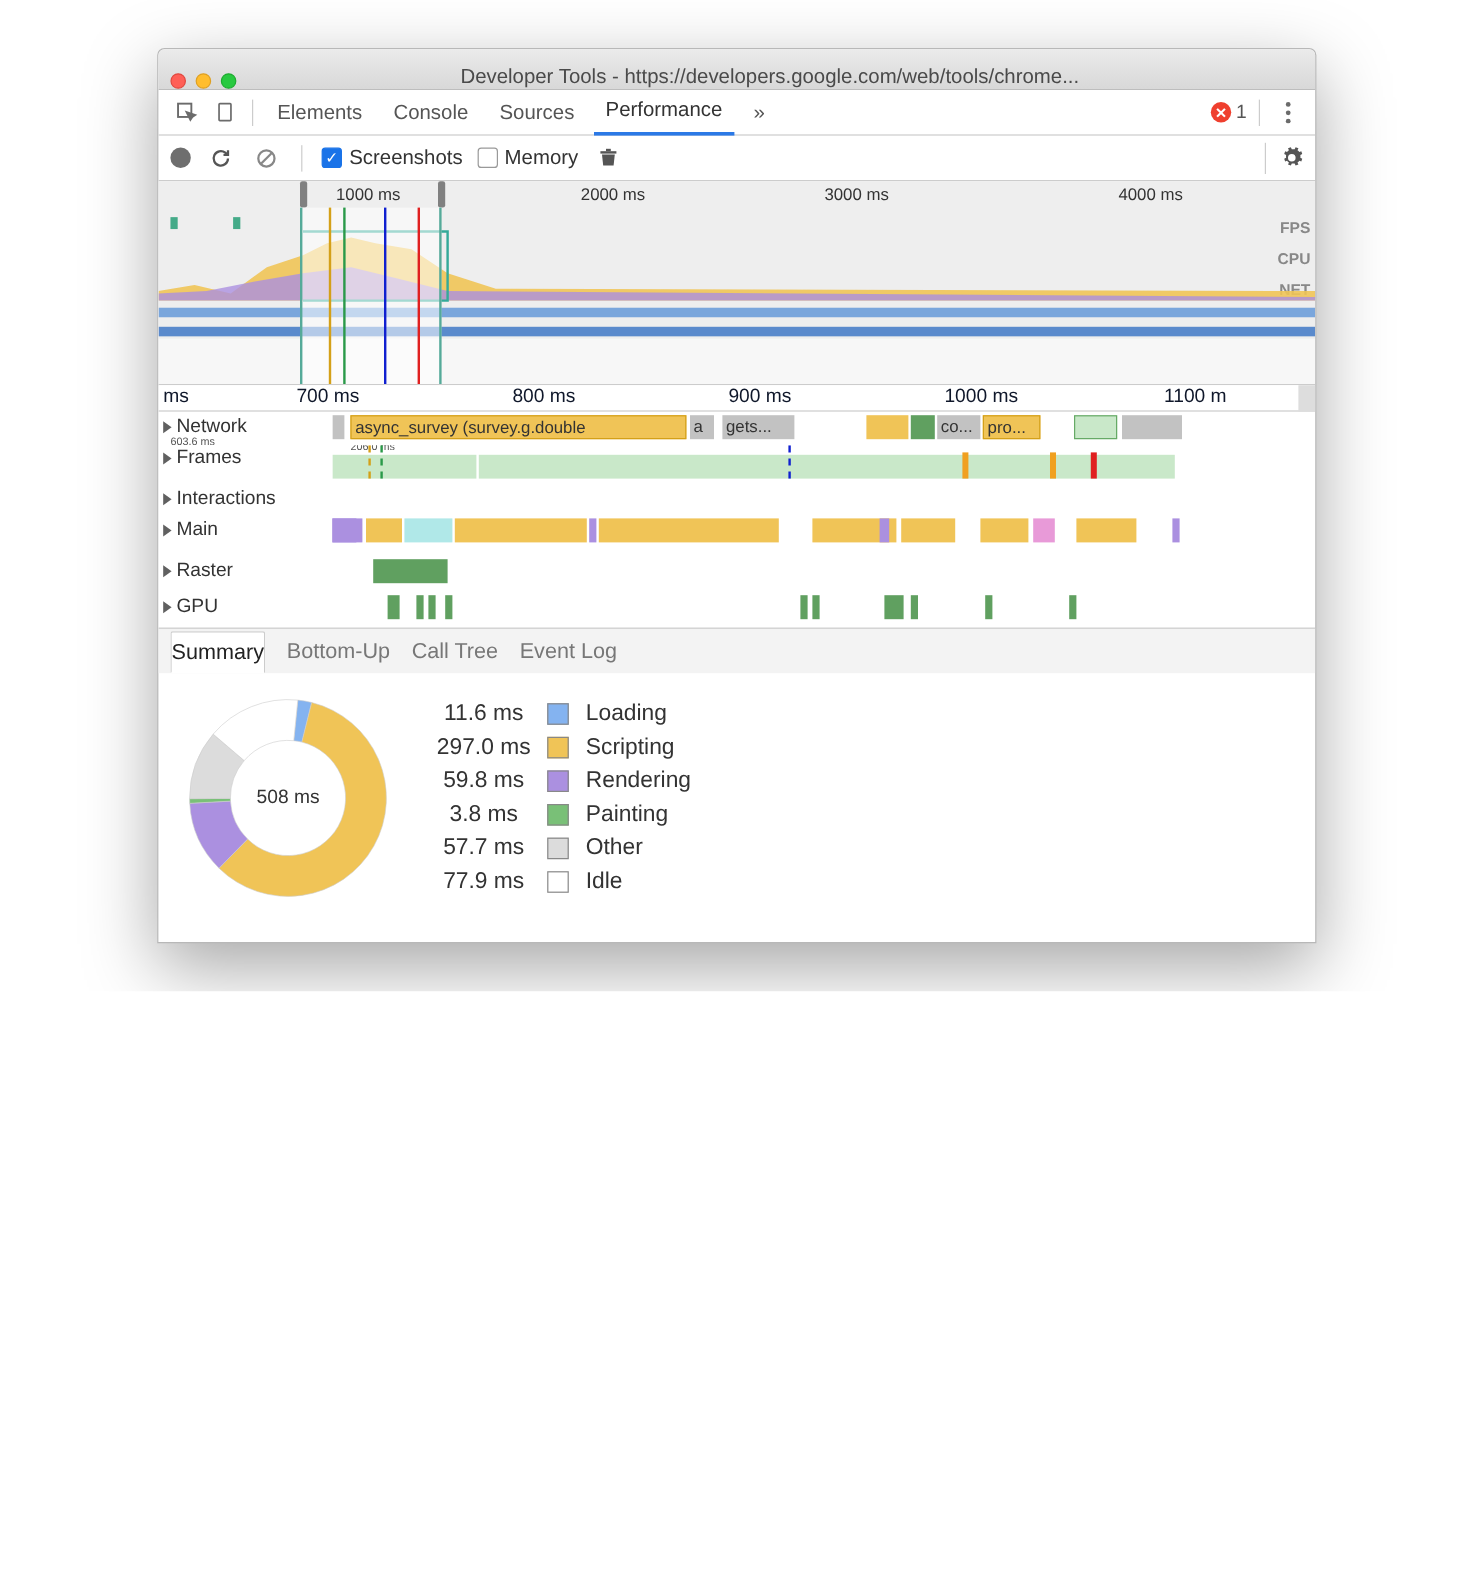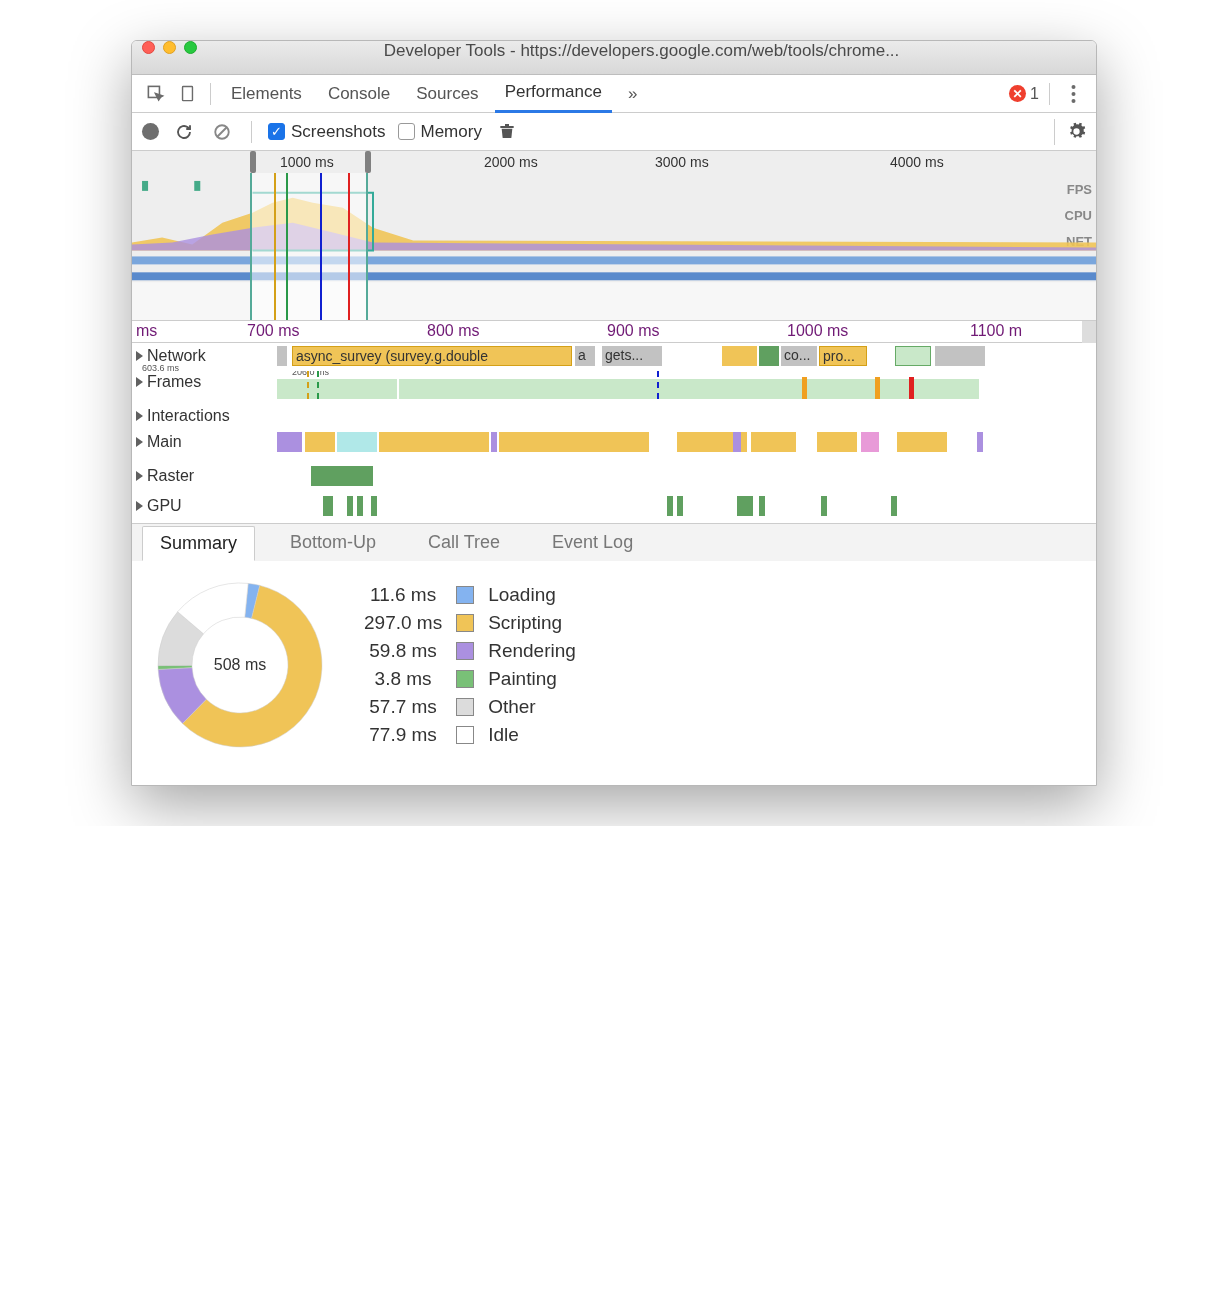--- a/index.html
+++ b/index.html
@@ -1,21 +1,21 @@
 <!DOCTYPE html>
 <html><head>
 <meta charset="utf-8">
 <style>
   * { box-sizing: border-box; margin: 0; padding: 0; }
   body { font-family: -apple-system, "Helvetica Neue", Arial, sans-serif; background: #fff; width: 1228px; }
   
   .window { width: 966px; margin: 40px auto; border: 1px solid #b8b8b8; border-radius: 6px 6px 0 0; box-shadow: 0 20px 60px rgba(0,0,0,0.35); background: #fff; overflow: hidden; }
   
   
-  .titlebar { height: 34px; background: linear-gradient(#ebebeb,#d8d8d8); display: flex; align-items: flex-start; padding: 0 10px; border-bottom: 1px solid #bdbdbd; }
+  .titlebar { height: 34px; background: linear-gradient(#ebebeb,#d8d8d8); display: flex; align-items: flex-end; padding: 0 10px; border-bottom: 1px solid #bdbdbd; }
   .traffic { display: flex; gap: 8px; }
   .dot { width: 13px; height: 13px; border-radius: 50%; }
   .dot.r { background: #ff5f57; border:1px solid #e1483f; }
   .dot.y { background: #ffbd2e; border:1px solid #dfa022; }
   .dot.g { background: #28c940; border:1px solid #1dac2f; }
   .title { flex: 1; text-align: center; font-size: 17px; color: #4a4a4a; overflow: hidden; text-overflow: ellipsis; white-space: nowrap; padding: 0 10px; }
   
   
   .toprow { height: 38px; display: flex; align-items: center; border-bottom: 1px solid #ccc; padding: 0 10px; gap: 6px; font-size: 17px; color: #555; }
   .iconbtn { display:inline-flex; align-items:center; justify-content:center; width:26px; height:26px; color:#6b6b6b; }
@@ -36,35 +36,35 @@
   
   .overview { background:#eee; position:relative; height:170px; border-bottom:1px solid #ccc; }
   .overview .ruler { height:22px; position:relative; font-size:14px; color:#333; }
   .ruler .t { position:absolute; top:3px; }
   .ovlabels { position:absolute; right:4px; top:26px; text-align:right; font-size:13px; color:#888; font-weight:bold; line-height:26px; }
   .ovgraph { position:absolute; left:0; right:0; top:22px; bottom:0; }
   .sel { position:absolute; top:0; bottom:0; background:rgba(255,255,255,0.55); border-left:2px solid #5a9; border-right:2px solid #5a9; }
   .grab { position:absolute; top:0; width:6px; height:22px; background:#808080; border-radius:2px; }
   
   
-  .detailruler { height:22px; background:#fff; border-bottom:1px solid #ccc; font-size:16px; position:relative; color:#701a75; }
+  .detailruler { height:22px; background:#fff; border-bottom:1px solid #ccc; font-size:16px; position:relative; color:#0f172a; }
   .detailruler .t { position:absolute; top:1px; }
   .detailruler .scroll { position:absolute; right:0; top:0; width:14px; height:22px; background:#ddd; }
   
   .tracks { background:#fff; font-size:16px; color:#333; }
   .track { display:flex; align-items:flex-start; border-bottom:0; min-height:26px; position:relative; padding:2px 0; }
   .trackhead { width:145px; display:flex; align-items:center; gap:4px; padding-left:4px; padding-top:2px; }
   .tri { width:0; height:0; border-left:7px solid #606060; border-top:5px solid transparent; border-bottom:5px solid transparent; }
   .trackbody { flex:1; height:22px; position:relative; overflow:hidden; }
   .bar { position:absolute; top:1px; height:20px; font-size:14px; overflow:hidden; white-space:nowrap; padding:1px 3px; }
   .tinytxt { position:absolute; font-size:9px; color:#555; }
   
   
   .bottabs { height:38px; background:#f3f3f3; border-top:1px solid #ccc; display:flex; align-items:center; padding:0 10px; gap:18px; font-size:18px; color:#777; }
-  .btab { padding:6px 17px; }
+  .btab { padding:6px 0; }
   .btab.active { background:#fff; color:#222; border:1px solid #ccc; border-bottom:1px solid #fff; border-radius:2px 2px 0 0; margin-bottom:-1px; }
   
   
   .summary { padding:14px 18px 30px; font-size:19px; color:#333; }
   .range { margin-bottom:18px; }
   .sumbody { display:flex; align-items:center; gap:34px; }
   .donutwrap { position:relative; width:180px; height:180px; }
   .donutcenter { position:absolute; inset:0; display:flex; align-items:center; justify-content:center; font-size:16px; color:#333; }
   .legend { display:grid; grid-template-columns:auto auto auto; gap:6px 14px; align-items:center; font-size:19px; }
   .legend .ms { text-align:center; }
@@ -158,22 +158,22 @@
       <svg width="19" height="19" viewBox="0 0 24 24" fill="#555">
           <path d="M12 8a4 4 0 1 0 0 8 4 4 0 0 0 0-8zm9 4l2 1-1 3-2-1a9 9 0 0 1-2 2l1 2-3 1-1-2a9 9 0 0 1-3 0l-1 2-3-1 1-2a9 9 0 0 1-2-2l-2 1-1-3 2-1a9 9 0 0 1 0-3l-2-1 1-3 2 1a9 9 0 0 1 2-2l-1-2 3-1 1 2a9 9 0 0 1 3 0l1-2 3 1-1 2a9 9 0 0 1 2 2l2-1 1 3-2 1a9 9 0 0 1 0 3z"></path>
         </svg>
     </span>
   </div>
 
   <div class="overview">
     <div class="ruler">
       <span class="t" style="left:148px">1000 ms</span>
       <span class="t" style="left:352px">2000 ms</span>
-      <span class="t" style="left:523px">3000 ms</span>
-      <span class="t" style="left:758px">4000 ms</span>
+      <span class="t" style="left:555px">3000 ms</span>
+      <span class="t" style="left:800px">4000 ms</span>
       <div class="grab" style="left:118px"></div>
       <div class="grab" style="left:233px"></div>
     </div>
     <div class="ovlabels">
       <div>FPS</div>
       <div>CPU</div>
       <div>NET</div>
     </div>
     <div class="ovgraph">
       <svg width="100%" height="100%" preserveAspectRatio="none" viewBox="0 0 960 148">

